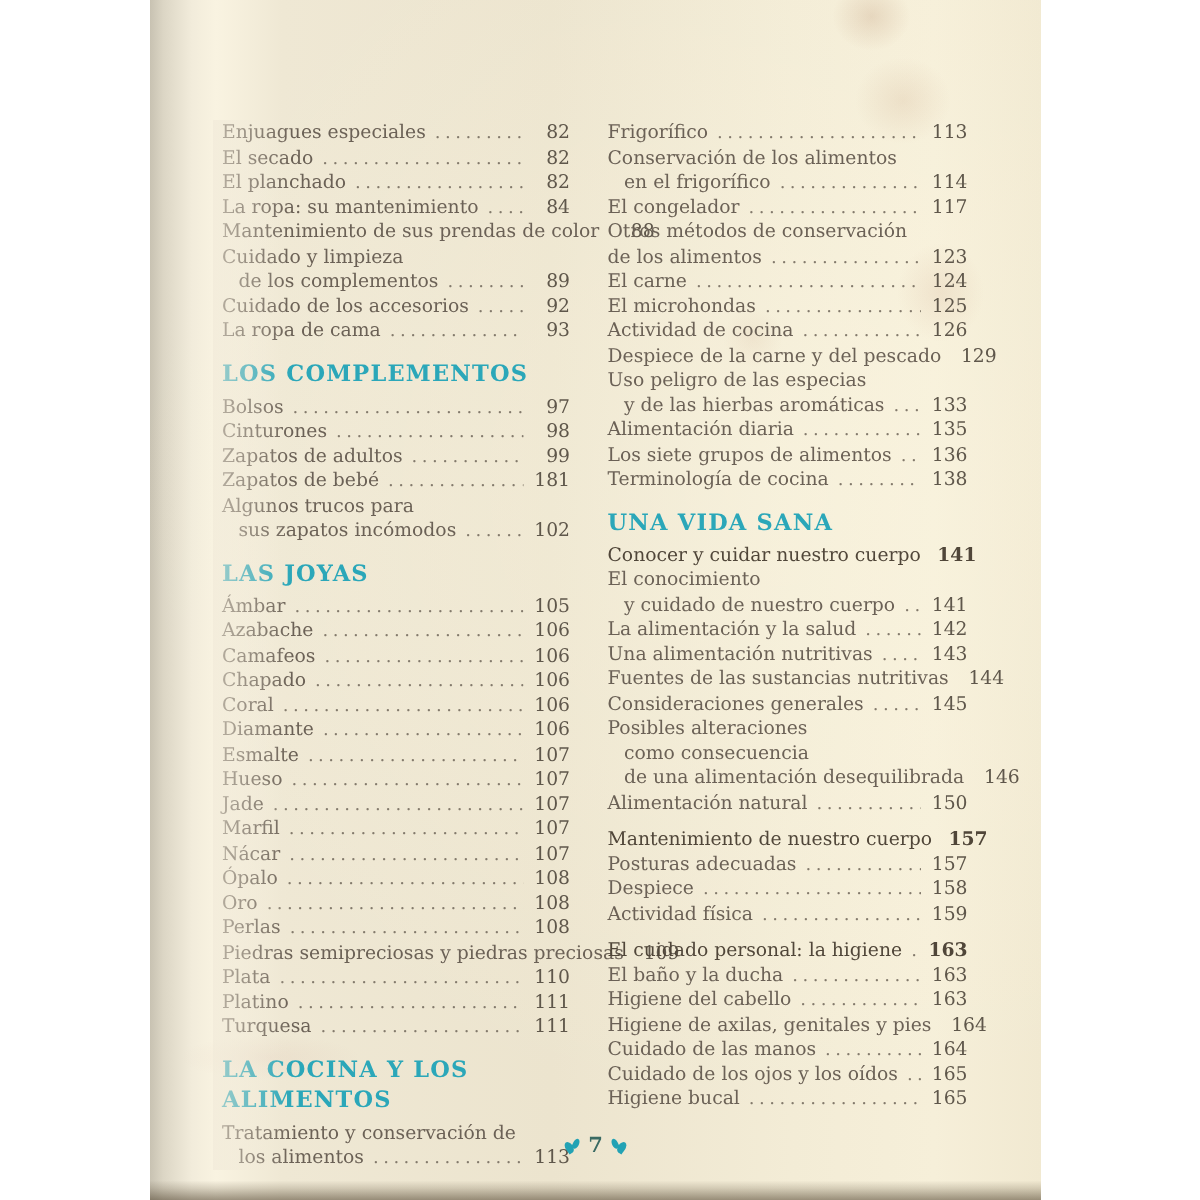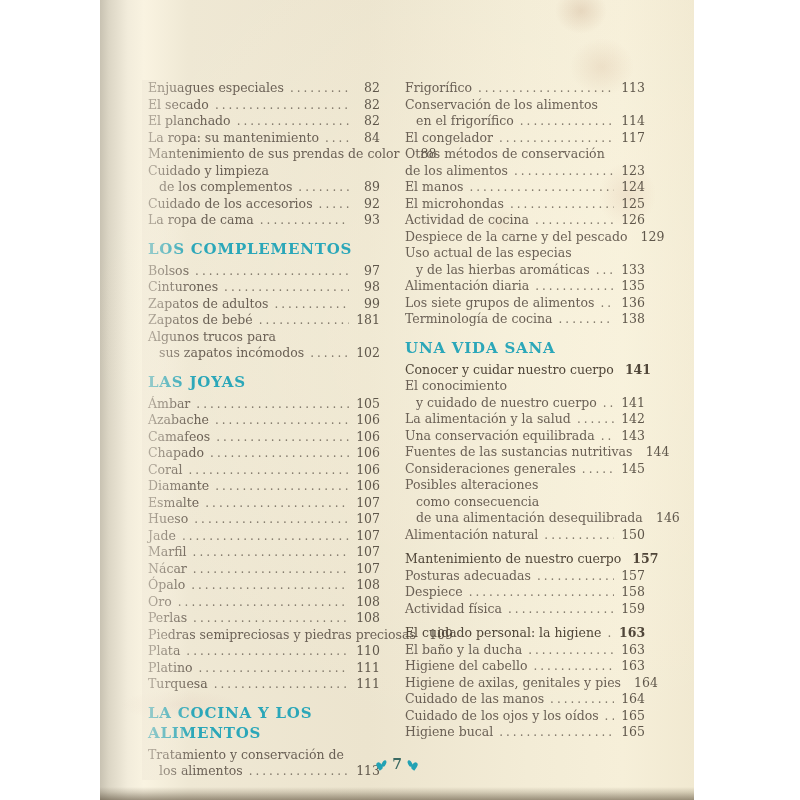--- a/index.html
+++ b/index.html
@@ -272,41 +272,41 @@
       </div>
       <div class="entry">
         <span class="t">Otros métodos de conservación</span>
       </div>
       <div class="entry">
         <span class="t">de los alimentos</span>
         <span class="leader"></span>
         <span class="num">123</span>
       </div>
       <div class="entry">
-        <span class="t">El manos</span>
+        <span class="t">El carne</span>
         <span class="leader"></span>
         <span class="num">124</span>
       </div>
       <div class="entry">
         <span class="t">El microhondas</span>
         <span class="leader"></span>
         <span class="num">125</span>
       </div>
       <div class="entry">
         <span class="t">Actividad de cocina</span>
         <span class="leader"></span>
         <span class="num">126</span>
       </div>
       <div class="entry">
         <span class="t">Despiece de la carne y del pescado</span>
         <span class="leader"></span>
         <span class="num">129</span>
       </div>
       <div class="entry">
-        <span class="t">Uso actual de las especias</span>
+        <span class="t">Uso peligro de las especias</span>
       </div>
       <div class="entry ind">
         <span class="t">y de las hierbas aromáticas</span>
         <span class="leader"></span>
         <span class="num">133</span>
       </div>
       <div class="entry">
         <span class="t">Alimentación diaria</span>
         <span class="leader"></span>
         <span class="num">135</span>
@@ -334,21 +334,21 @@
         <span class="t">y cuidado de nuestro cuerpo</span>
         <span class="leader"></span>
         <span class="num">141</span>
       </div>
       <div class="entry">
         <span class="t">La alimentación y la salud</span>
         <span class="leader"></span>
         <span class="num">142</span>
       </div>
       <div class="entry">
-        <span class="t">Una conservación equilibrada</span>
+        <span class="t">Una alimentación nutritivas</span>
         <span class="leader"></span>
         <span class="num">143</span>
       </div>
       <div class="entry">
         <span class="t">Fuentes de las sustancias nutritivas</span>
         <span class="leader"></span>
         <span class="num">144</span>
       </div>
       <div class="entry">
         <span class="t">Consideraciones generales</span>

